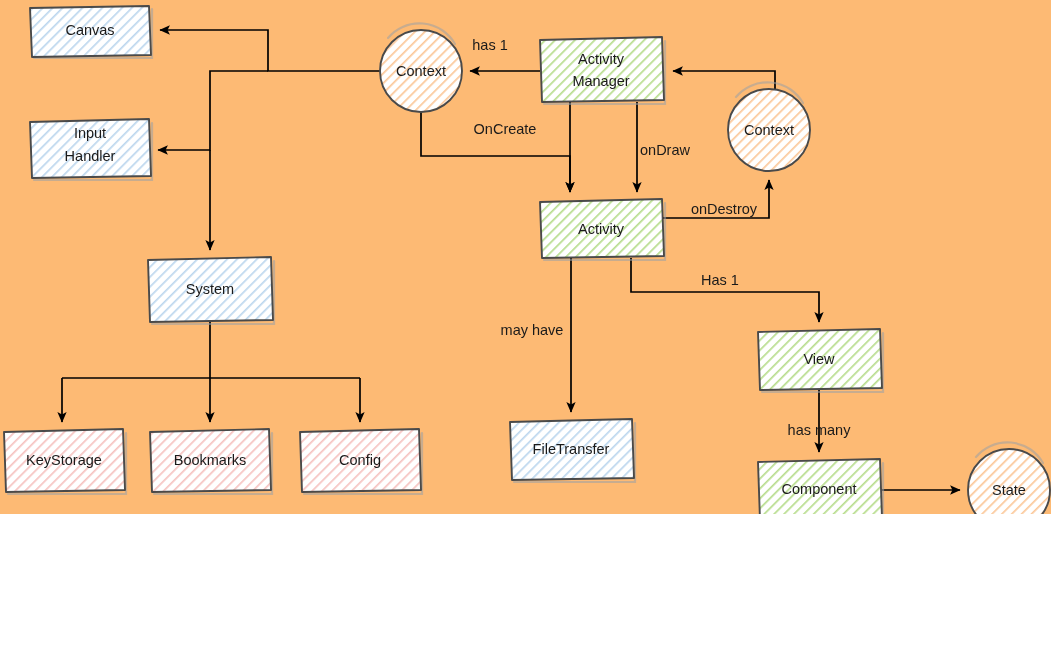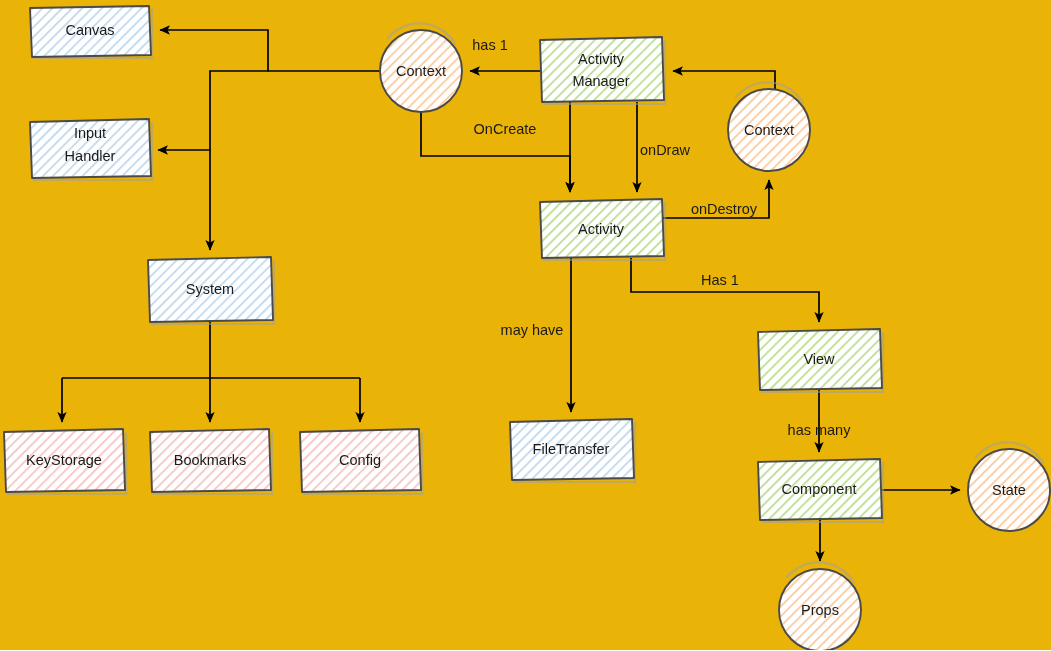--- a/index.html
+++ b/index.html
@@ -4,22 +4,22 @@
 <title>Architecture Diagram</title>
 <style>
   html, body {
     margin: 0;
     padding: 0;
     background: #ffffff;
   }
   #canvas-root {
     position: relative;
     width: 1051px;
-    height: 650px;
-    background: #eab308;
+    height: 514px;
+    background: #fdba74;
     font-family: "Liberation Sans", sans-serif;
     overflow: hidden;
   }
   svg#diagram {
     position: absolute;
     left: 0; top: 0;
     width: 1051px;
     height: 651px;
   }
   .node-label {

